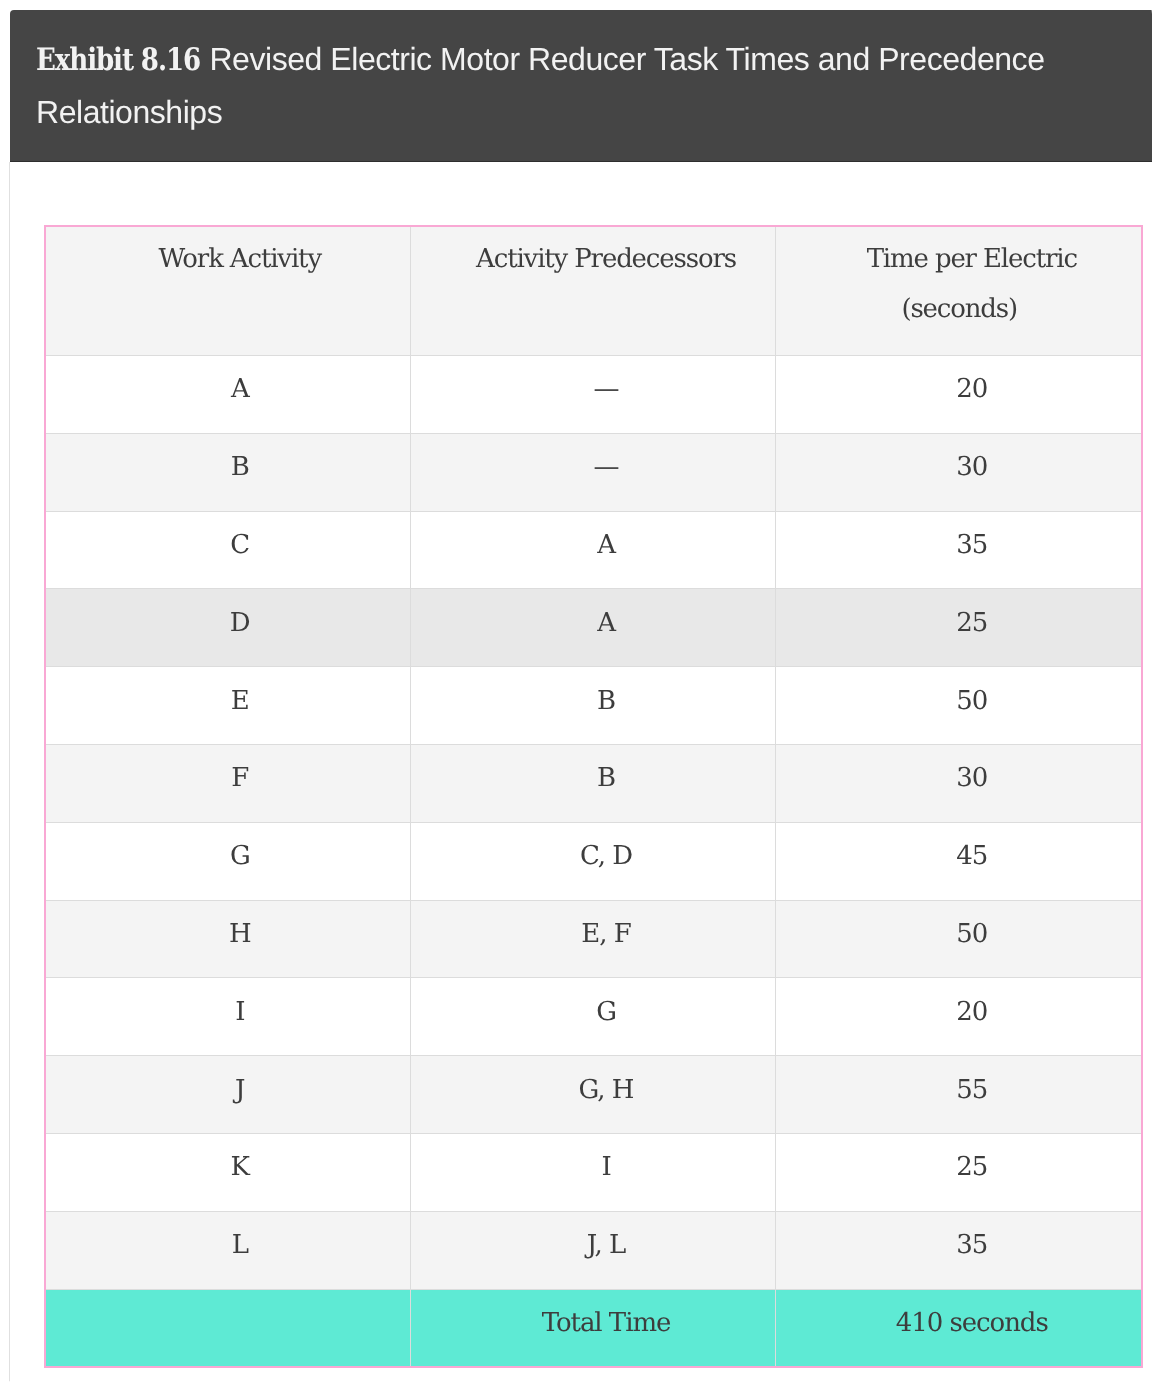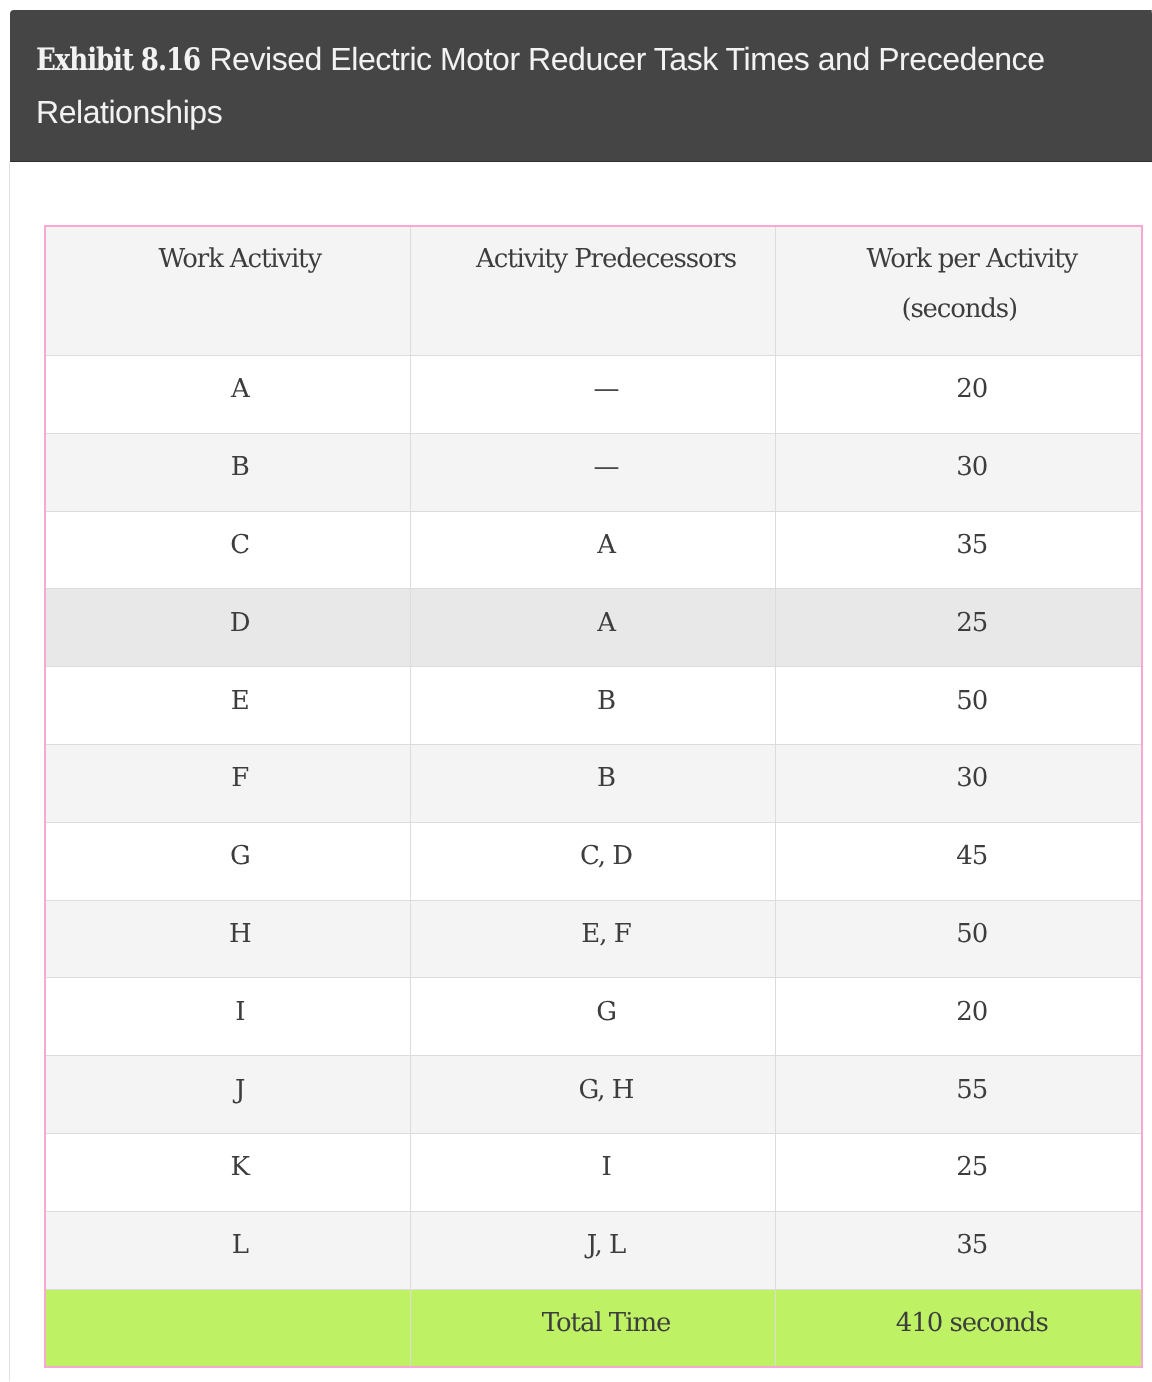--- a/index.html
+++ b/index.html
@@ -12,41 +12,41 @@
   .exhibit-title .lbl{font-family:"DejaVu Serif",serif;font-weight:700;font-size:31px;letter-spacing:-1.31px;display:inline-block;transform:scaleX(0.842);transform-origin:left center;width:196px;margin-right:-31px;vertical-align:baseline;}
   table.exhibit{position:absolute;left:44px;top:225px;width:1097px;border-collapse:collapse;table-layout:fixed;border:2px solid #f9a8d4;box-sizing:border-box;}
   table.exhibit td,table.exhibit th{border:1px solid #dcdcdc;text-align:center;color:#3d3d3d;font-weight:400;font-size:26px;letter-spacing:-1.05px;padding:0 0 0 27px;}
   table.exhibit thead th{height:129.5px;box-sizing:border-box;background:#f4f4f4;font-size:26px;letter-spacing:-1.15px;line-height:50px;vertical-align:top;padding:7px 0 0 27px;box-sizing:border-box;}
   table.exhibit tbody td{height:77.8px;line-height:30px;padding:0 0 10px 27px;vertical-align:middle;box-sizing:border-box;}
   table.exhibit td:first-child,table.exhibit th:first-child{padding-left:24px;}
   #secondsline{margin-right:25px;text-align:center;}
   col.c1{width:365px;} col.c2{width:365px;} col.c3{width:367px;}
   tr.alt td{background:#f4f4f4;}
   tr.hl td{background:#e8e8e8;}
-  tr.total td{background:#bef264;}
+  tr.total td{background:#5eead4;}
 </style>
 </head>
 <body>
 
 <div class="page">
   <div class="leftrule"></div>
   <div class="exhibit-header">
     <div class="exhibit-title"><span class="lbl">Exhibit 8.16</span><span> Revised Electric Motor Reducer Task Times and Precedence Relationships</span></div>
   </div>
   <table class="exhibit">
     <colgroup>
         <col class="c1">
         <col class="c2">
         <col class="c3">
       </colgroup>
     <thead>
         <tr>
       <th>Work Activity</th>
       <th>Activity Predecessors</th>
-      <th><span>Work per Activity</span><br><span id="secondsline">(seconds)</span></th>
+      <th><span>Time per Electric</span><br><span id="secondsline">(seconds)</span></th>
     </tr>
       </thead>
     <tbody id="tb">
         <tr>
           <td>A</td>
           <td>—</td>
           <td>20</td>
         </tr>
         <tr class="alt">
           <td>B</td>

